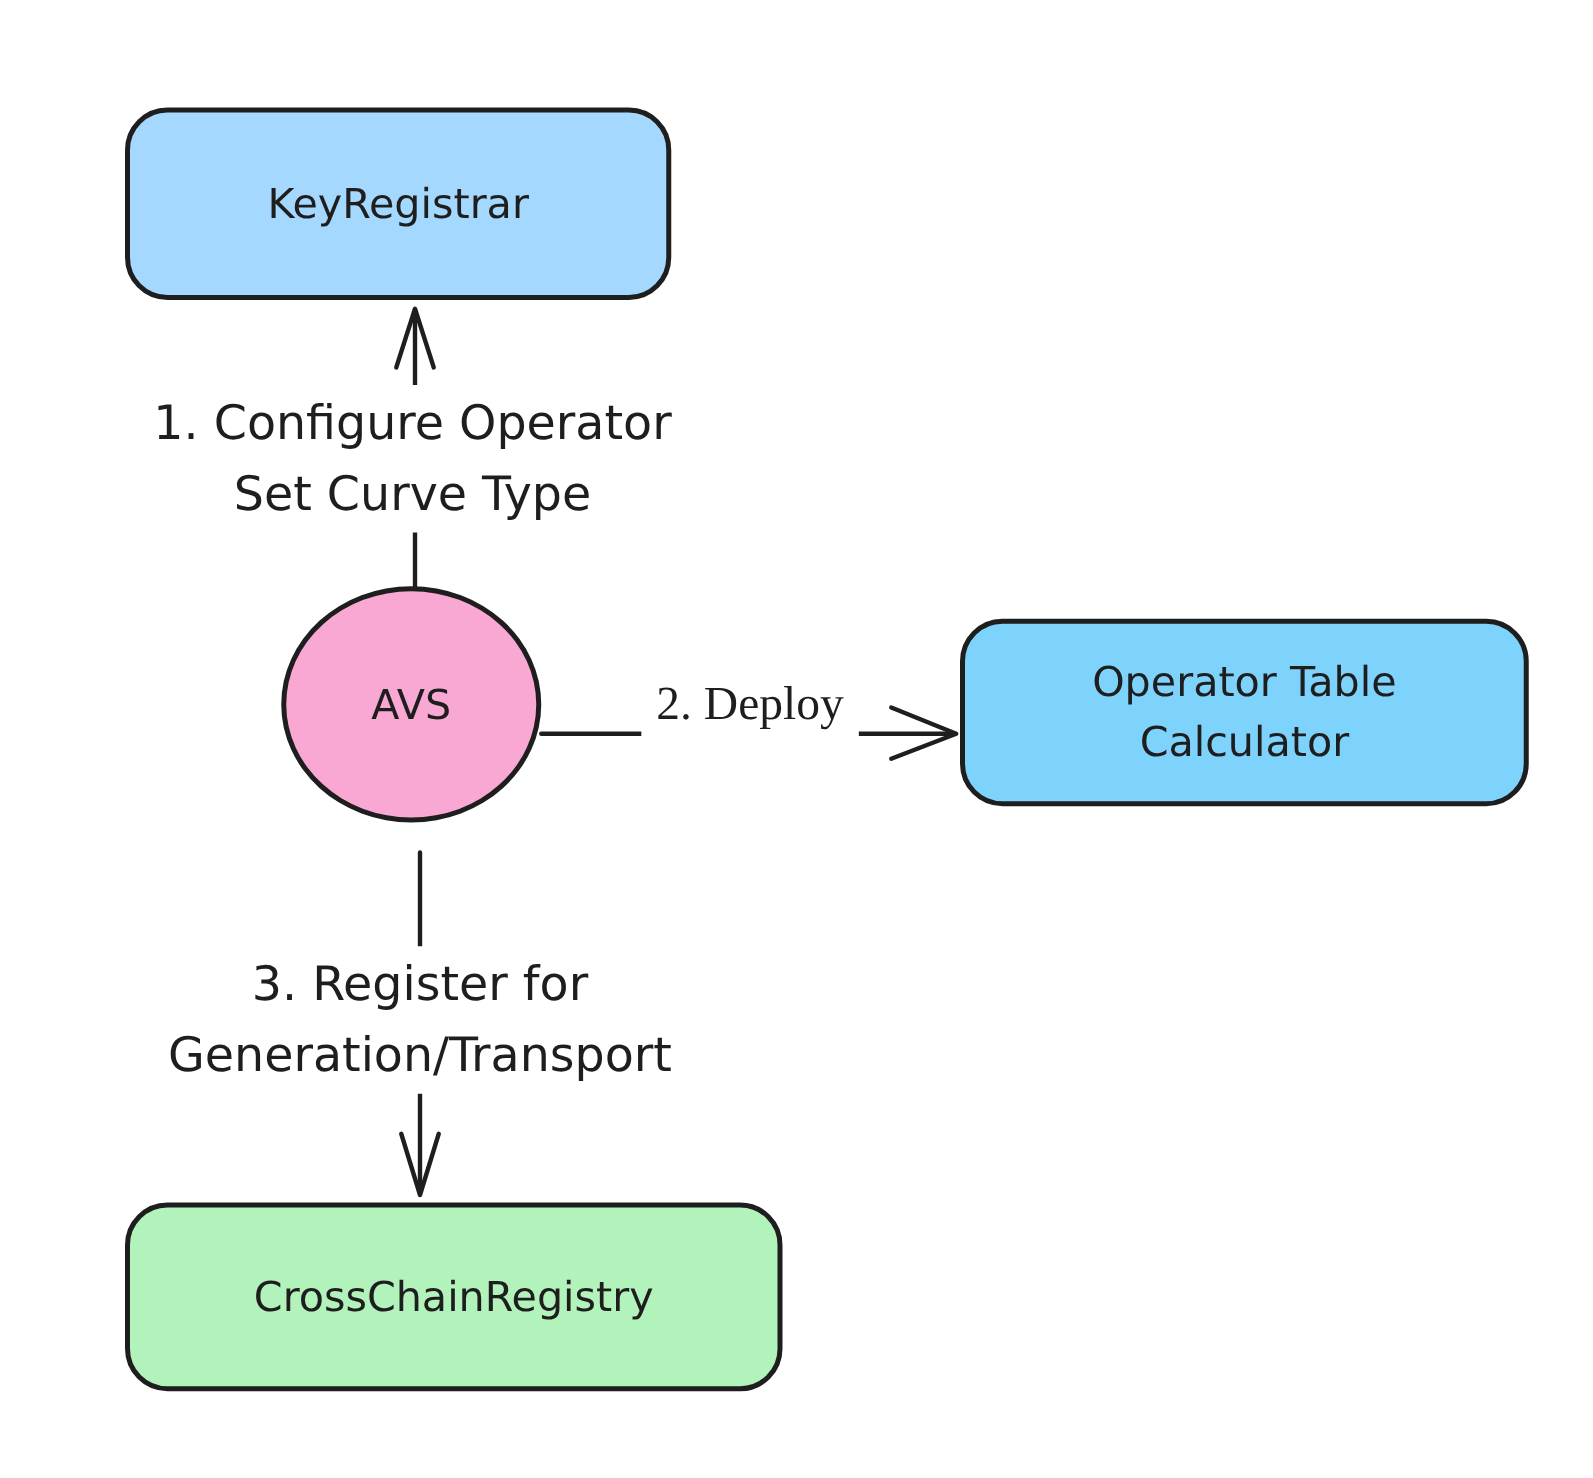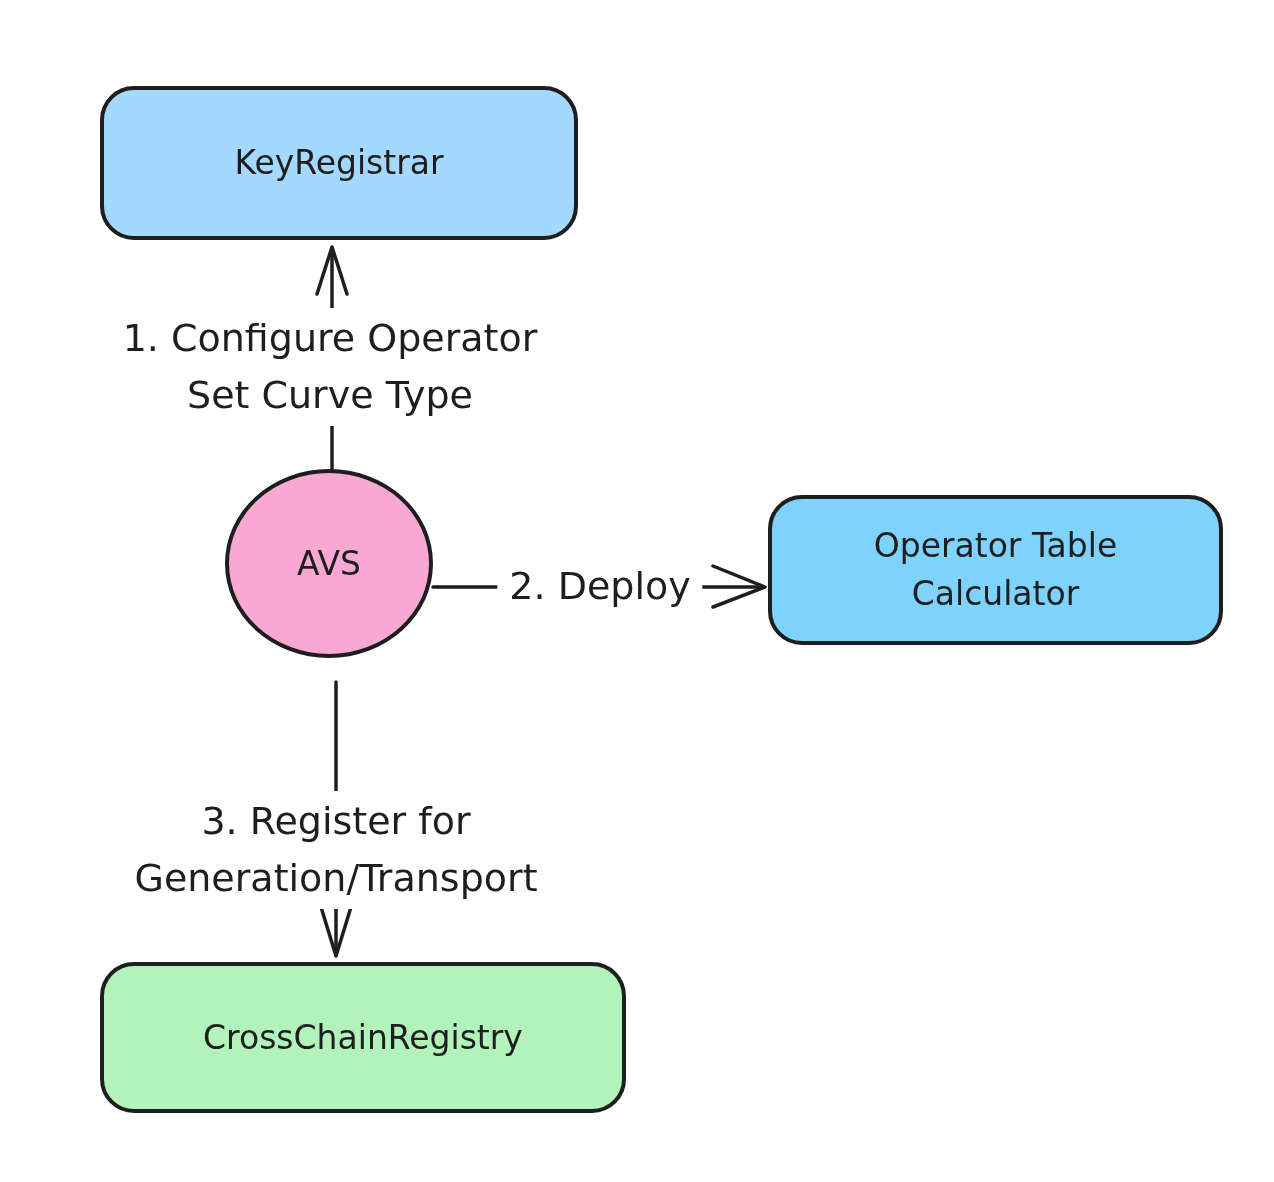--- a/index.html
+++ b/index.html
@@ -37,38 +37,38 @@
     justify-content: center;
     text-align: center;
     border: 4px solid #1e1e1e;
     box-sizing: border-box;
     font-size: 33px;
     line-height: 1.45;
     white-space: pre-line;
     color: #1e1e1e;
   }
   .node.rect { border-radius: 34px; }
-  #node-key-registrar { left: 100px; top: 86px;  width: 478px; height: 154px; background: #a5d8ff; }
+  #node-key-registrar { left: 100px; top: 86px;  width: 437px; height: 154px; background: #a5d8ff; }
   #node-operator-table-calculator { left: 768px; top: 495px; width: 455px; height: 150px; background: #7dd3fc; }
   #node-cross-chain-registry { left: 100px; top: 962px; width: 526px; height: 151px; background: #b2f2bb; }
   #node-avs { left: 225px; top: 469px; width: 208px; height: 189px; background: #f9a8d4; border-radius: 50%; }
   .edge-label {
     position: absolute;
     transform: translate(-50%, -50%);
     background: #ffffff;
     text-align: center;
     font-size: 38px;
     line-height: 1.5;
     white-space: pre-line;
     padding: 2px 12px;
     color: #1e1e1e;
   }
   #edge-label-configure { left: 330px; top: 367px; }
-  #edge-label-deploy    { left: 600px; top: 586px; }
-  #edge-label-register  { left: 336px; top: 816px; margin-top: 34px; }
+  #edge-label-deploy    { left: 600px; top: 564px; font-family: Liberation Serif, serif; }
+  #edge-label-register  { left: 336px; top: 816px; }
 </style>
 </head>
 <body>
 
 <div class="canvas">
 
   <svg class="arrows" viewBox="0 0 1274 1182" xmlns="http://www.w3.org/2000/svg">
 
     <path class="edge-line" d="M332 492 L332 248"></path>
     <path class="edge-head" d="M317 294 L332 247 L347 294"></path>

